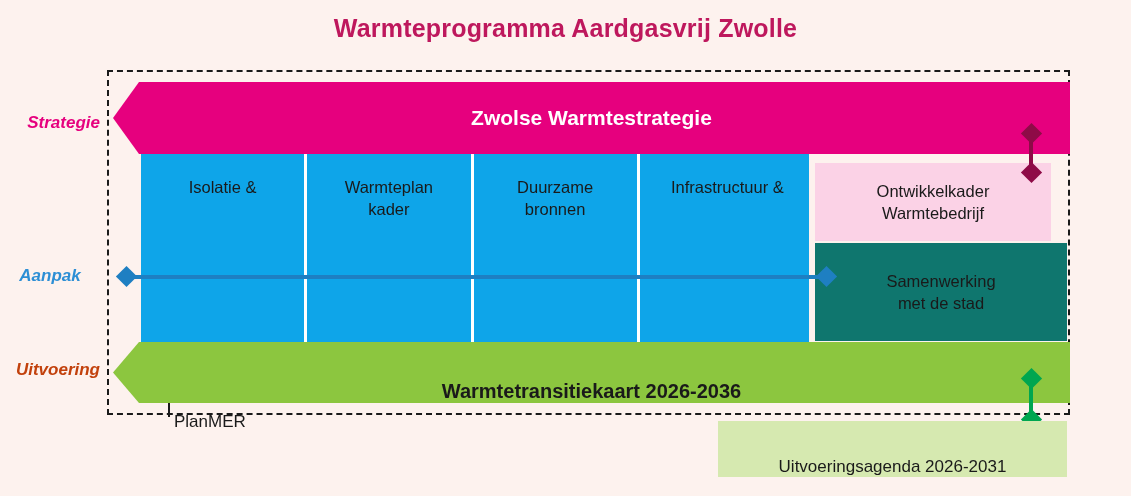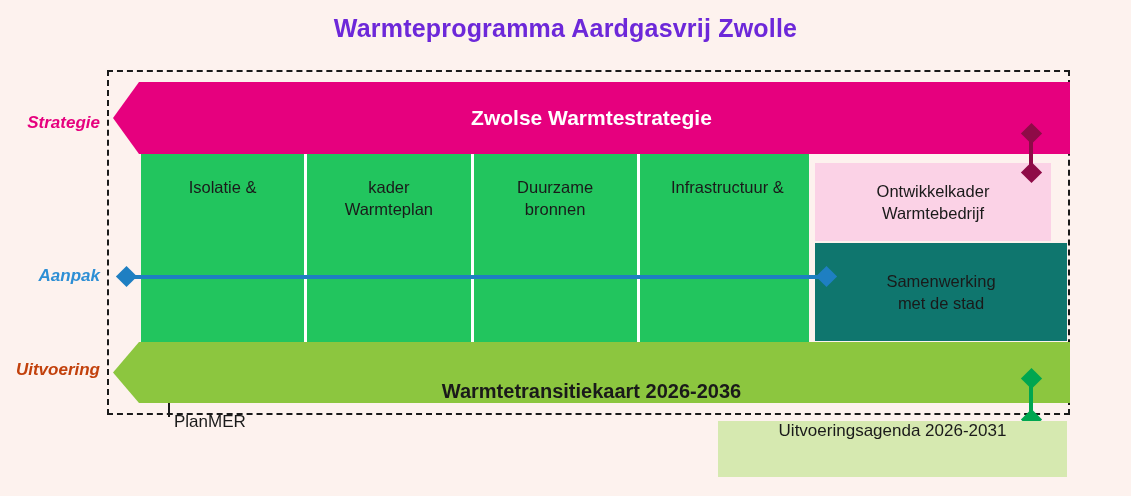--- a/index.html
+++ b/index.html
@@ -15,21 +15,21 @@
     overflow: hidden;
   }
   #page-title {
     position: absolute;
     top: 14px;
     left: 0;
     width: 1131px;
     text-align: center;
     font-size: 25px;
     font-weight: bold;
-    color: #6d28d9;
+    color: #be185d;
     letter-spacing: 0.2px;
   }
   
   #dashed-frame {
     position: absolute;
     left: 107px;
     top: 70px;
     width: 963px;
     height: 345px;
     border: 2px dashed #1a1a1a;
@@ -38,21 +38,21 @@
   
   .row-label {
     position: absolute;
     font-style: italic;
     font-weight: bold;
     font-size: 17px;
     text-align: right;
     white-space: nowrap;
   }
   #label-strategie { left: 0px; top: 113px; width: 100px; color: #e6007e; }
-  #label-aanpak    { left: 0px; top: 266px; width: 100px; color: #2d8fd5; }
+  #label-aanpak    { left: 0px; top: 266px; width: 100px; color: #2d8fd5; text-align: center; }
   #label-uitvoering{ left: 0px; top: 360px; width: 100px; color: #c2410c; }
 
   
   #strategie-band {
     position: absolute;
     left: 113px;
     top: 82px;
     width: 957px;
     height: 72px;
     background: #e6007e;
@@ -78,21 +78,21 @@
     top: 154px;
   }
 
   
   #aanpak-block {
     position: absolute;
     left: 141px;
     top: 154px;
     width: 668px;
     height: 188px;
-    background: #22c55e;
+    background: #0ea5e9;
     display: flex;
   }
   .aanpak-col {
     flex: 1 1 0;
     border-right: 3px solid #ffffff;
     box-sizing: border-box;
     padding-top: 22px;
     text-align: center;
     color: #1a1a1a;
     font-size: 16.5px;
@@ -212,21 +212,21 @@
 
   
   #uitvoeringsagenda-box {
     position: absolute;
     left: 718px;
     top: 421px;
     width: 349px;
     height: 56px;
     background: #d6e9b0;
     display: flex;
-    align-items: flex-start;
+    align-items: flex-end;
     justify-content: center;
     font-size: 17px;
     color: #1a1a1a;
   }
 </style>
 </head>
 <body>
 
 <div id="page-title">Warmteprogramma Aardgasvrij Zwolle</div>
 
@@ -243,22 +243,22 @@
 <div class="notch" style="left:200px;"></div>
 <div class="notch" style="left:367px;"></div>
 <div class="notch" style="left:534px;"></div>
 <div class="notch" style="left:701px;"></div>
 
 <div id="aanpak-block">
   <div class="aanpak-col">
     <div>Isolatie &amp;</div>
   </div>
   <div class="aanpak-col">
+    <div>Warmteplan</div>
     <div>kader</div>
-    <div>Warmteplan</div>
   </div>
   <div class="aanpak-col">
     <div>Duurzame</div>
     <div>bronnen</div>
   </div>
   <div class="aanpak-col">
     <div>Infrastructuur &amp;</div>
   </div>
 </div>
 

